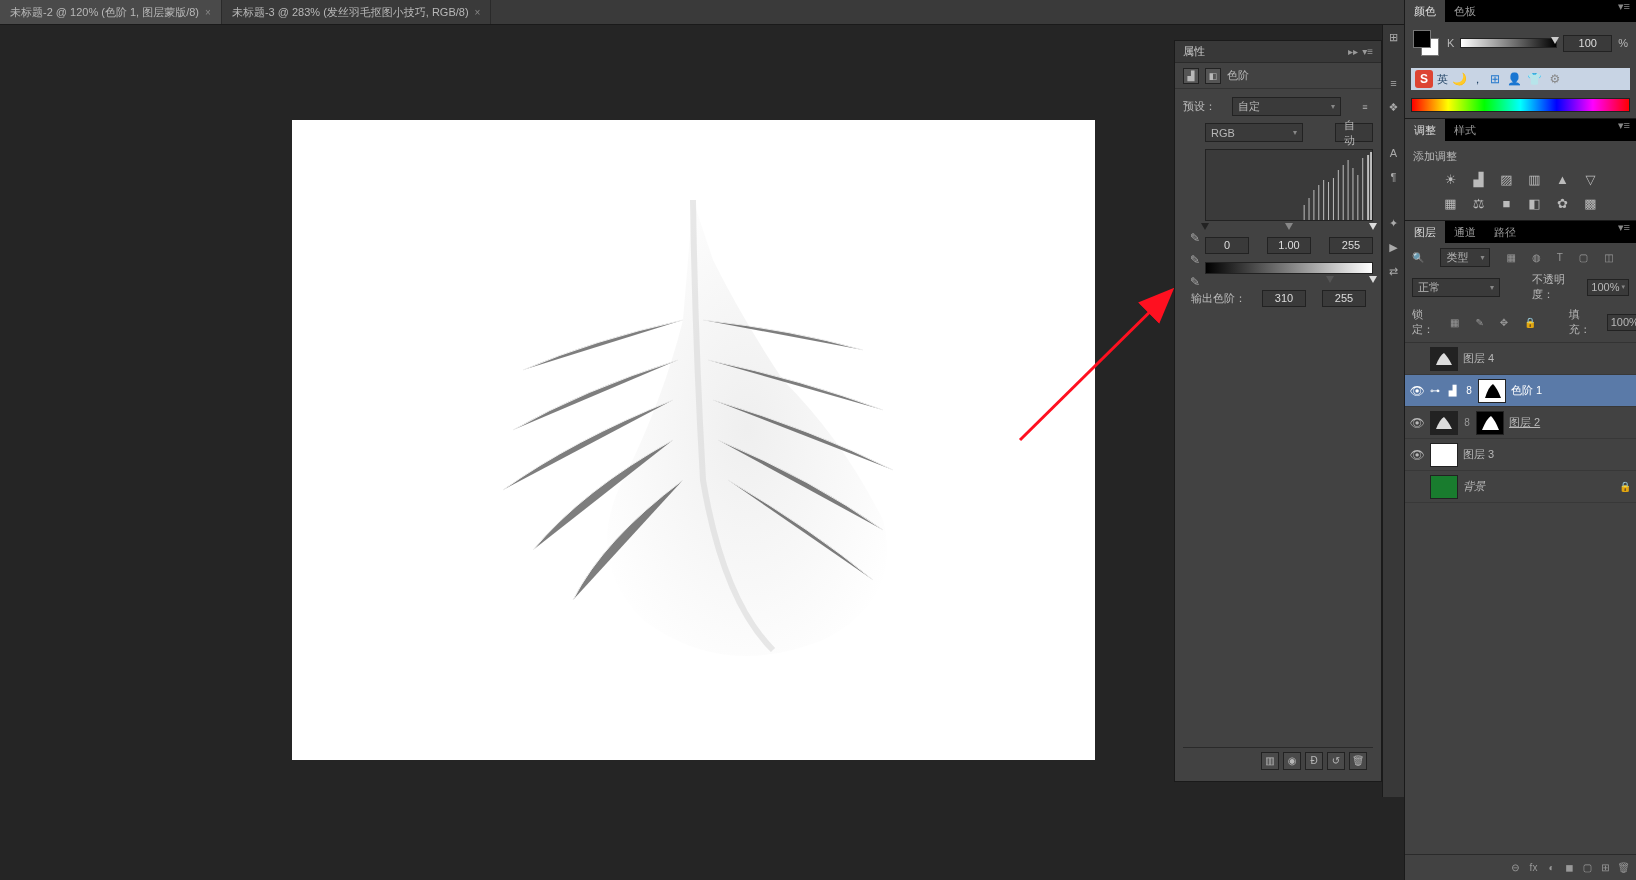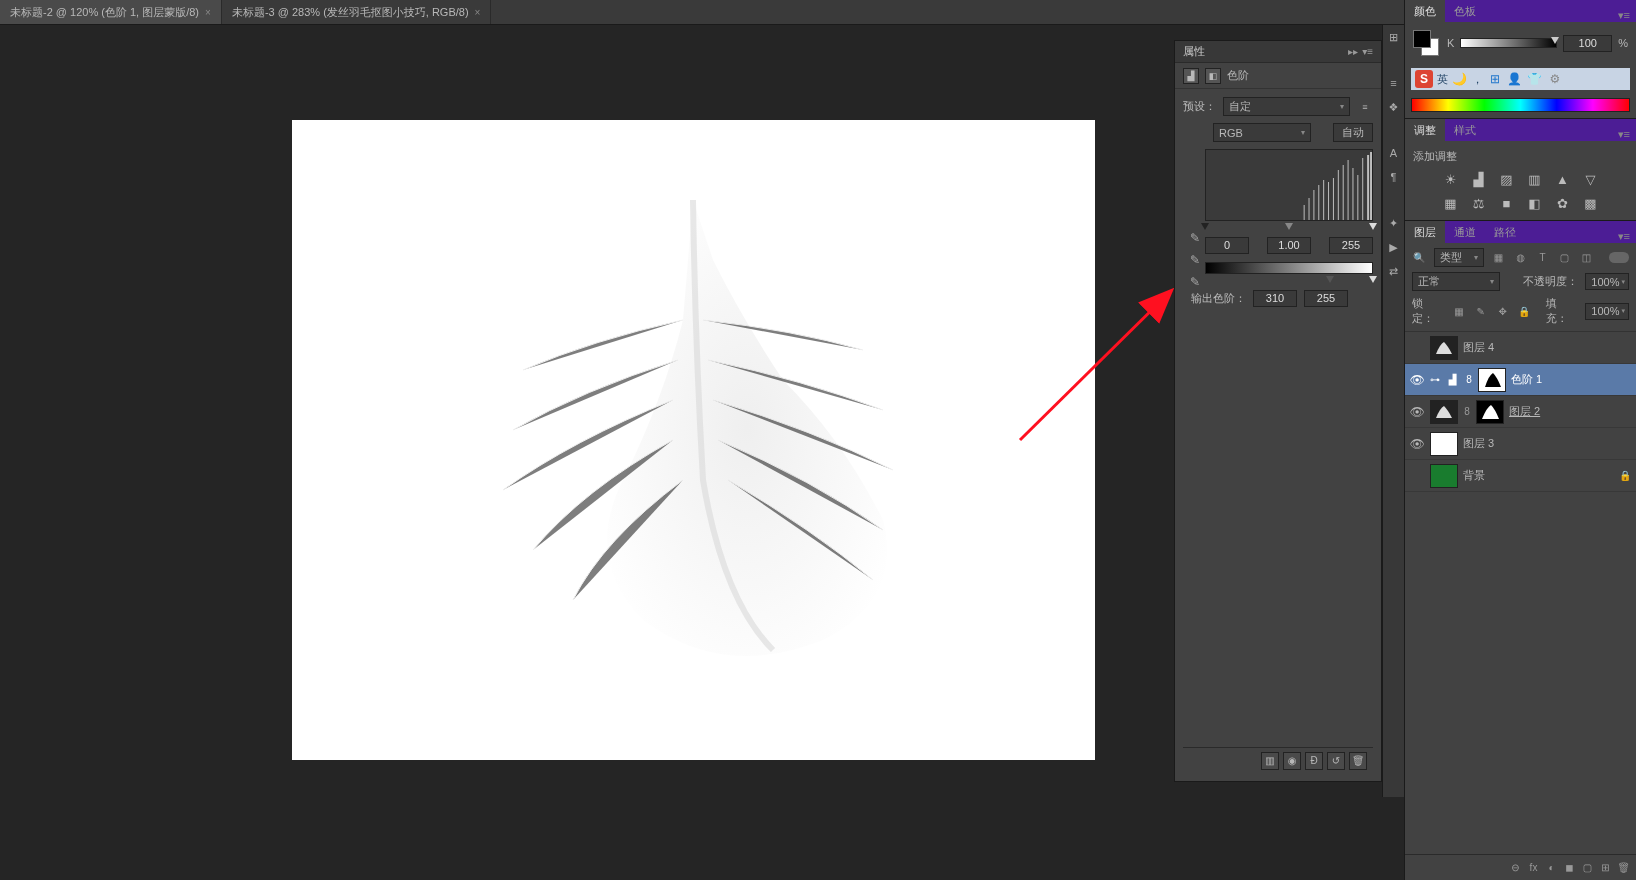--- a/index.html
+++ b/index.html
@@ -12,21 +12,21 @@
 .canvas{width:803px;height:640px;background:#fff;position:relative;overflow:hidden}
 .feather{position:absolute;left:50%;top:50%;transform:translate(-50%,-50%)}
 .properties-panel{position:absolute;top:40px;right:254px;width:208px;background:#424242;border:1px solid #1a1a1a}
 .panel-head{height:22px;background:#383838;display:flex;align-items:center;padding:0 8px;border-bottom:1px solid #2a2a2a}
 .panel-head .title{color:#ccc}
 .panel-head .spacer{flex:1}
 .panel-head .ctrl{color:#999;margin-left:4px;font-size:10px}
 .adj-head{height:26px;display:flex;align-items:center;gap:6px;padding:0 8px;border-bottom:1px solid #333}
 .icon-sm{width:16px;height:16px;display:inline-flex;align-items:center;justify-content:center;background:#555;border:1px solid #222;font-size:9px}
 .prop-body{padding:8px}
-.row{display:flex;align-items:center;gap:7px;margin-bottom:7px}
+.row{display:flex;align-items:center;gap:16px;margin-bottom:7px}
 .label{color:#bbb}
 .select{flex:1;height:19px;background:#3a3a3a;border:1px solid #222;padding:0 5px;display:flex;align-items:center;justify-content:space-between}
 .select .arr{font-size:8px;color:#888}
 .btn{height:19px;padding:0 8px;background:#3a3a3a;border:1px solid #222;display:flex;align-items:center}
 .tool-col{width:20px;display:flex;flex-direction:column;gap:6px;position:absolute;left:7px;top:108px}
 .tool-col .ti{width:16px;height:16px;color:#aaa;font-size:12px}
 .histo{height:72px;background:#3a3a3a;border:1px solid #222;position:relative;margin-left:22px}
 .histo svg{position:absolute;bottom:0;left:0;width:100%;height:100%}
 .slider-row{position:relative;height:8px;margin:2px 0 6px 22px}
 .tri{position:absolute;width:0;height:0;border-left:4px solid transparent;border-right:4px solid transparent;top:0}
@@ -38,21 +38,21 @@
 .num-row .numbox:nth-child(2){margin:0 auto}
 .grad-bar{height:12px;background:linear-gradient(to right,#000,#fff);border:1px solid #222;margin-left:22px}
 .out-sliders{position:relative;height:8px;margin:2px 0 6px 22px}
 .panel-foot{height:26px;border-top:1px solid #2a2a2a;display:flex;align-items:center;justify-content:flex-end;gap:4px;padding:0 6px;margin-top:440px}
 .foot-ico{width:18px;height:18px;background:#4a4a4a;border:1px solid #222;display:flex;align-items:center;justify-content:center;font-size:10px}
 .rt-toolbar{position:absolute;top:25px;right:232px;width:22px;background:#383838;border-left:1px solid #1a1a1a;height:772px;display:flex;flex-direction:column;align-items:center;gap:8px;padding-top:4px}
 .rt-toolbar .ti{width:16px;height:16px;color:#aaa;font-size:11px;display:flex;align-items:center;justify-content:center}
 .rt-toolbar .gap{height:14px}
 .right-col{position:absolute;top:0;right:0;width:232px;height:100%;background:#424242;border-left:1px solid #1a1a1a;display:flex;flex-direction:column}
 .color-panel{border-bottom:1px solid #1a1a1a}
-.tabs-sm{height:22px;background:#4c1d95;display:flex;align-items:flex-end}
+.tabs-sm{height:22px;background:#000000;display:flex;align-items:flex-start}
 .tabs-sm .t{padding:0 9px;height:100%;display:flex;align-items:center;color:#999}
 .tabs-sm .t.active{background:#424242;color:#ddd}
 .tabs-sm .spacer{flex:1}
 .tabs-sm .menu{padding:0 6px;color:#888}
 .color-body{padding:8px;display:flex;align-items:center;gap:8px}
 .swatches{position:relative;width:26px;height:26px}
 .sw{position:absolute;width:18px;height:18px;border:1px solid #777}
 .sw.fg{background:#000;top:0;left:0;z-index:2}
 .sw.bg{background:#fff;bottom:0;right:0}
 .k-row{display:flex;align-items:center;gap:6px;flex:1}
@@ -156,21 +156,21 @@
         <span class="arr">▾</span>
       </div>
       <span class="icon-sm" style="background:none;border:none">≡</span>
     </div>
     <div style="position:relative">
       <div class="tool-col">
         <span class="ti">✎</span>
         <span class="ti">✎</span>
         <span class="ti">✎</span>
       </div>
-      <div class="row" style="margin-left:30px">
+      <div class="row" style="margin-left:22px">
         <div class="select" style="flex:0 0 98px">
           <span>RGB</span>
           <span class="arr">▾</span>
         </div>
         <span style="flex:1"></span>
         <div class="btn">
           <span>自动</span>
         </div>
       </div>
       <div class="histo">
@@ -393,21 +393,21 @@
         <span class="nm" style="text-decoration:underline">图层 2</span>
       </div>
       <div class="layer">
         <span class="eye">👁</span>
         <div class="thumb-box"></div>
         <span class="nm">图层 3</span>
       </div>
       <div class="layer">
         <span class="eye"></span>
         <div class="thumb-box green"></div>
-        <span class="nm" style="">背景</span>
+        <span class="nm" style="font-style:italic">背景</span>
         <span class="lock">🔒</span>
       </div>
     </div>
 
     <div class="layers-foot">
       <span class="mini-ico">⊖</span>
       <span class="mini-ico">fx</span>
       <span class="mini-ico">◐</span>
       <span class="mini-ico">◼</span>
       <span class="mini-ico">▢</span>

